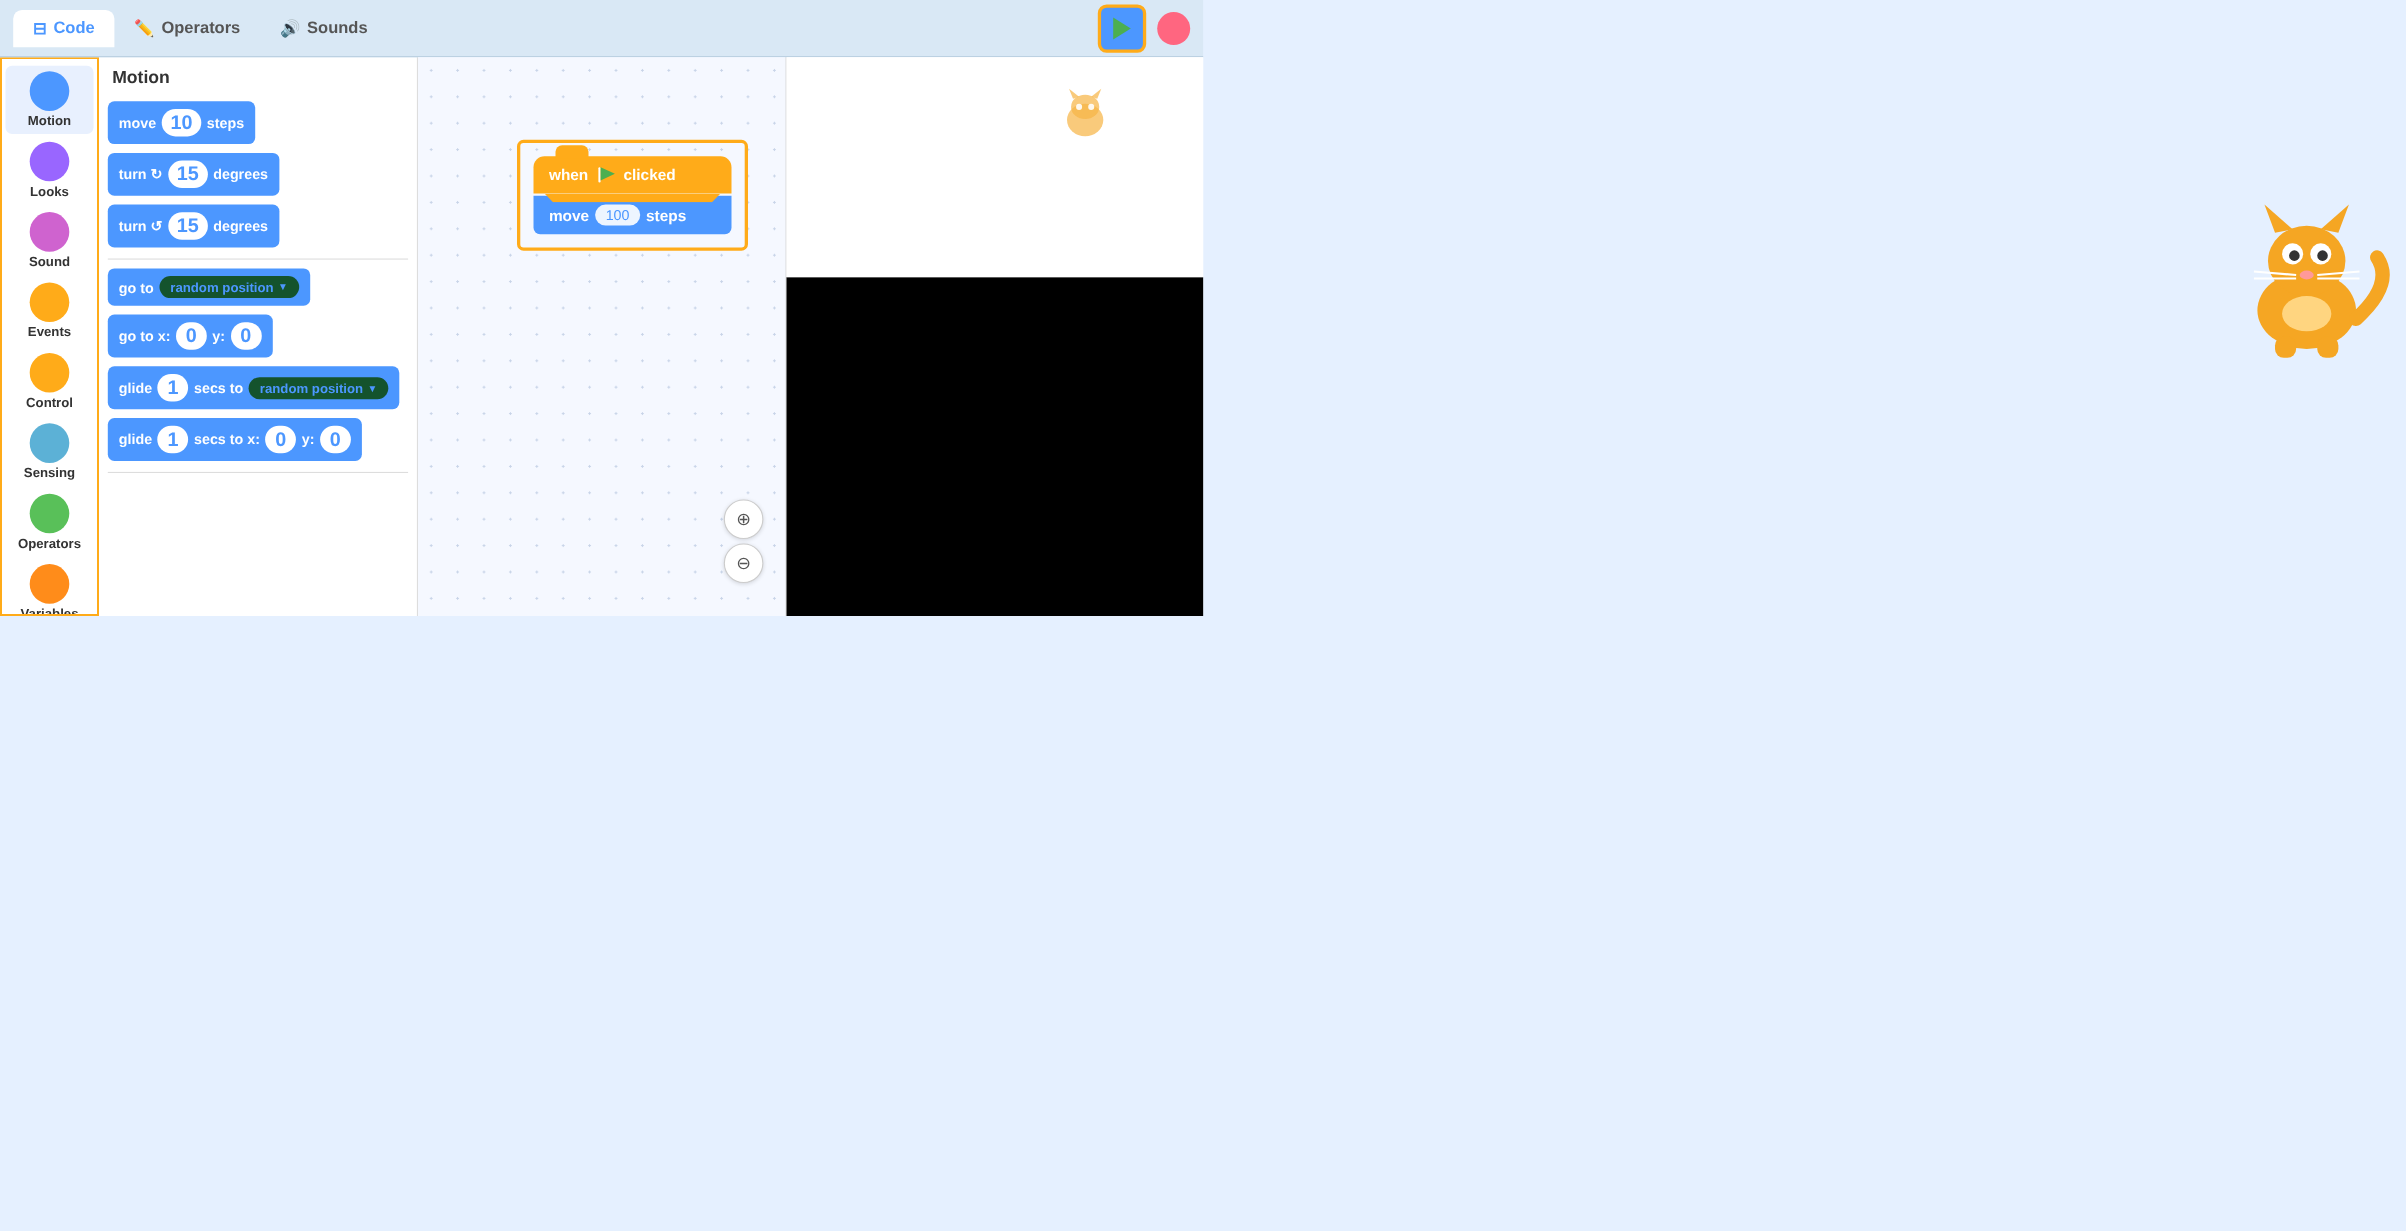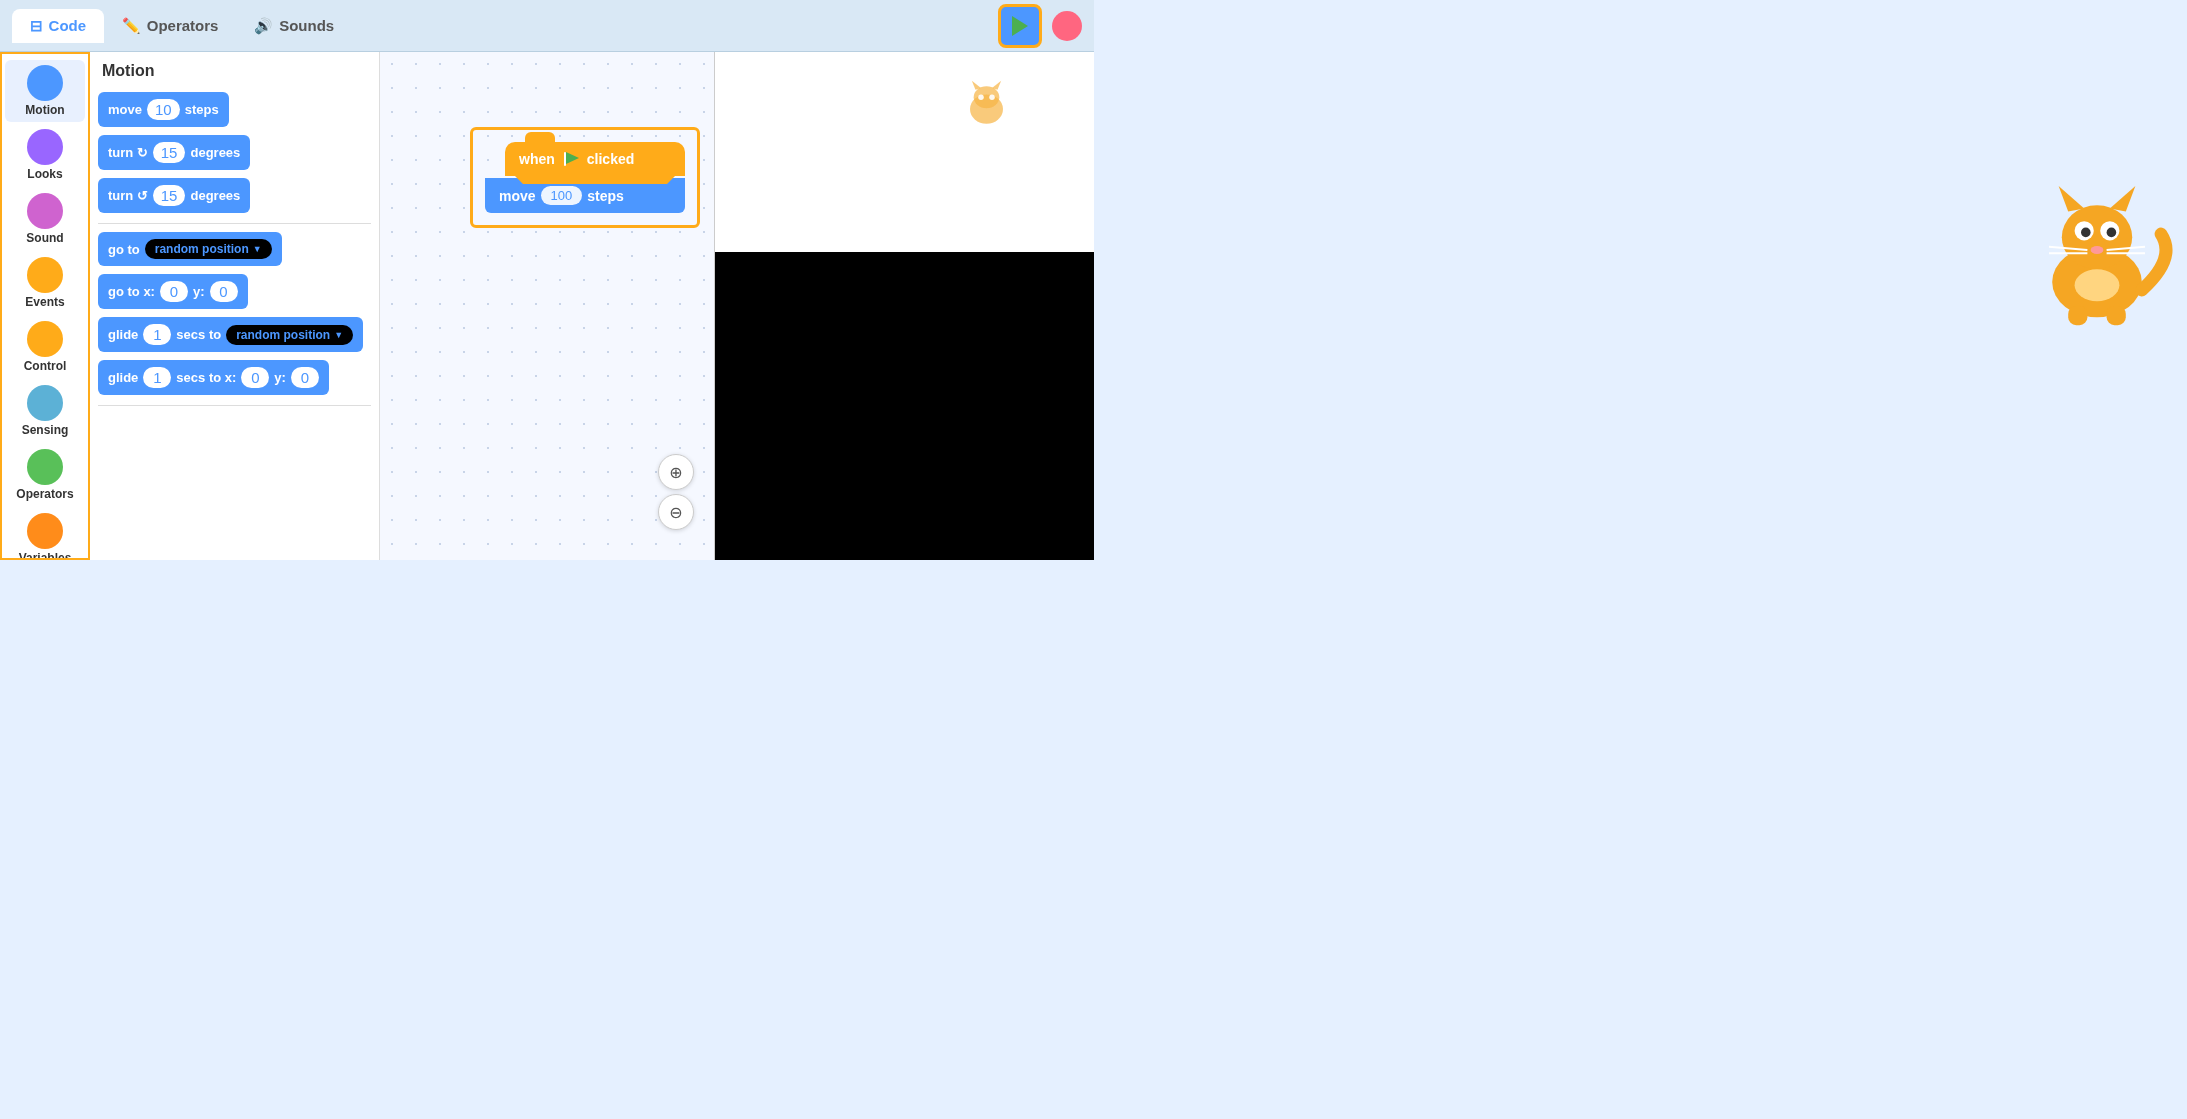--- a/index.html
+++ b/index.html
@@ -155,28 +155,28 @@
       width: fit-content;
       position: relative;
       user-select: none;
     }
     .block-motion { background: #4c97ff; }
     .block-input {
       background: white;
       color: #4c97ff;
       border-radius: 14px;
       padding: 2px 8px;
-      font-size: 15px;
-      font-weight: 400;
+      font-size: 18px;
+      font-weight: 700;
       min-width: 28px;
       text-align: center;
       display: inline-block;
     }
     .block-dropdown {
-      background: #000000;
+      background: #14532d;
       color: #4c97ff;
       border-radius: 14px;
       padding: 3px 10px;
       font-size: 12px;
       font-weight: 700;
       display: inline-flex;
       align-items: center;
       gap: 4px;
       cursor: pointer;
     }
@@ -211,21 +211,20 @@
       border-radius: 10px 10px 0 0;
       padding: 8px 14px;
       color: white;
       font-weight: 700;
       font-size: 14px;
       display: flex;
       align-items: center;
       gap: 6px;
       position: relative;
       min-width: 180px;
-      margin-left: 20px;
     }
     .hat-block::before {
       content: '';
       position: absolute;
       top: -10px;
       left: 20px;
       width: 30px;
       height: 12px;
       background: #ffab19;
       border-radius: 6px 6px 0 0;

